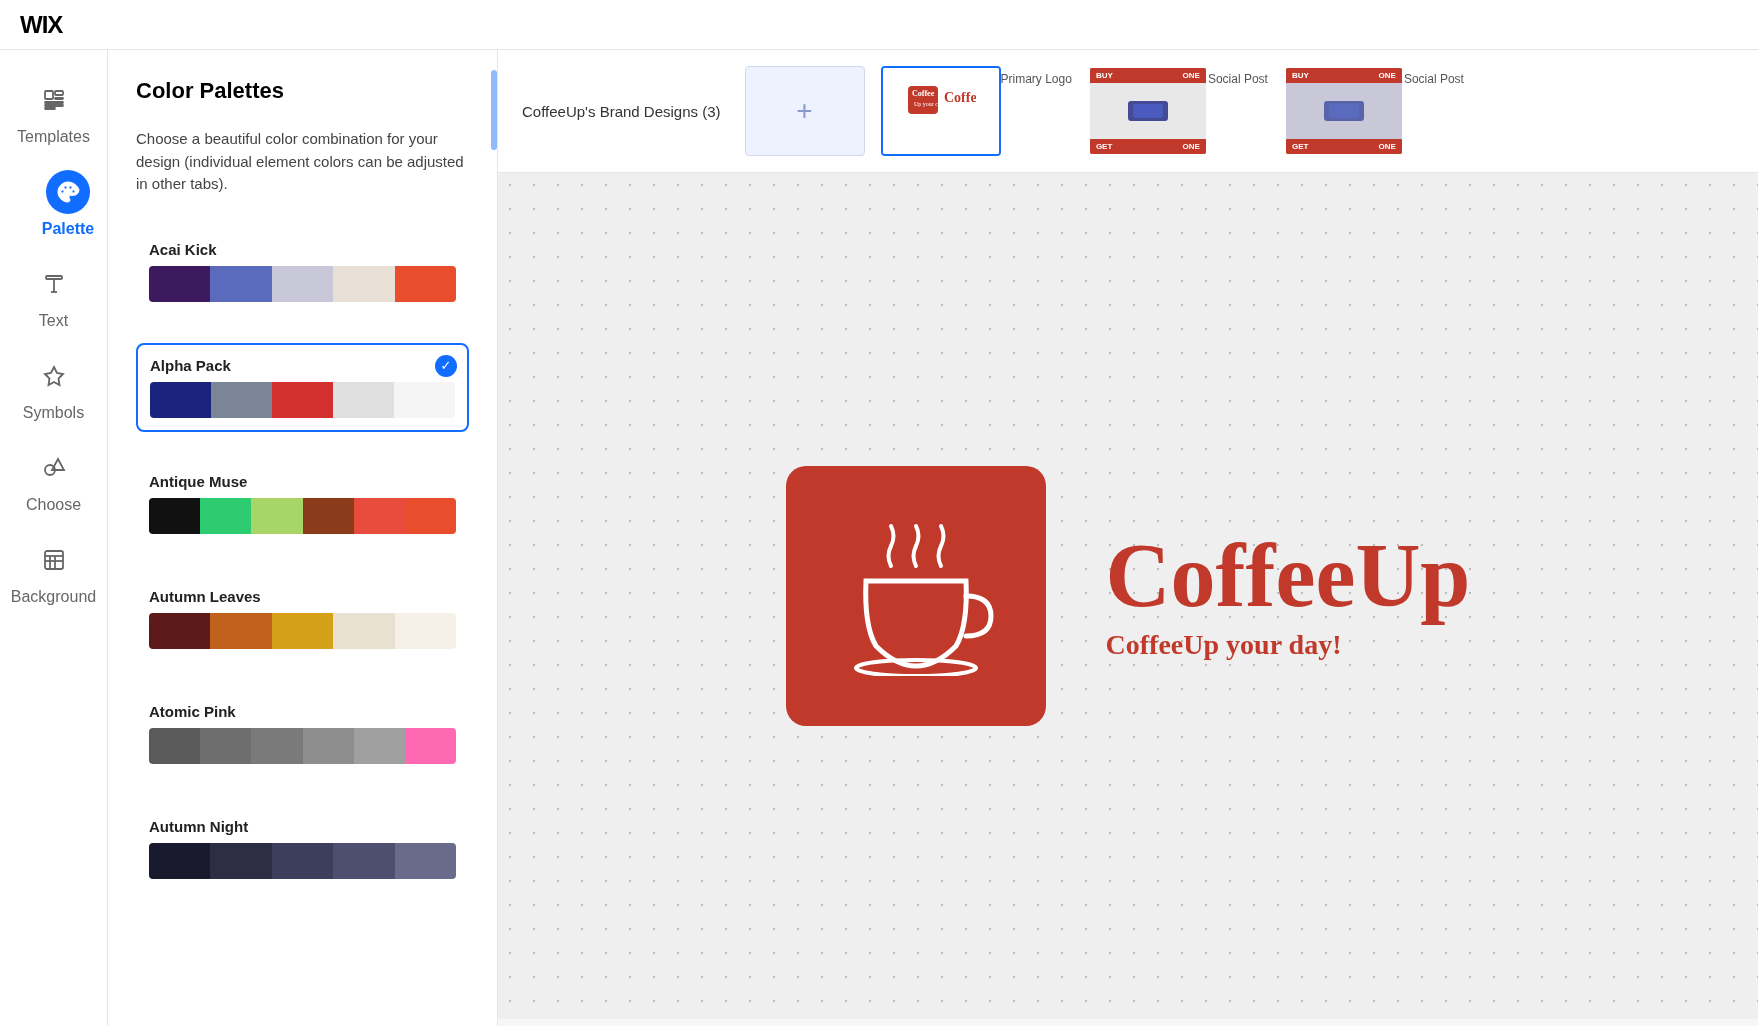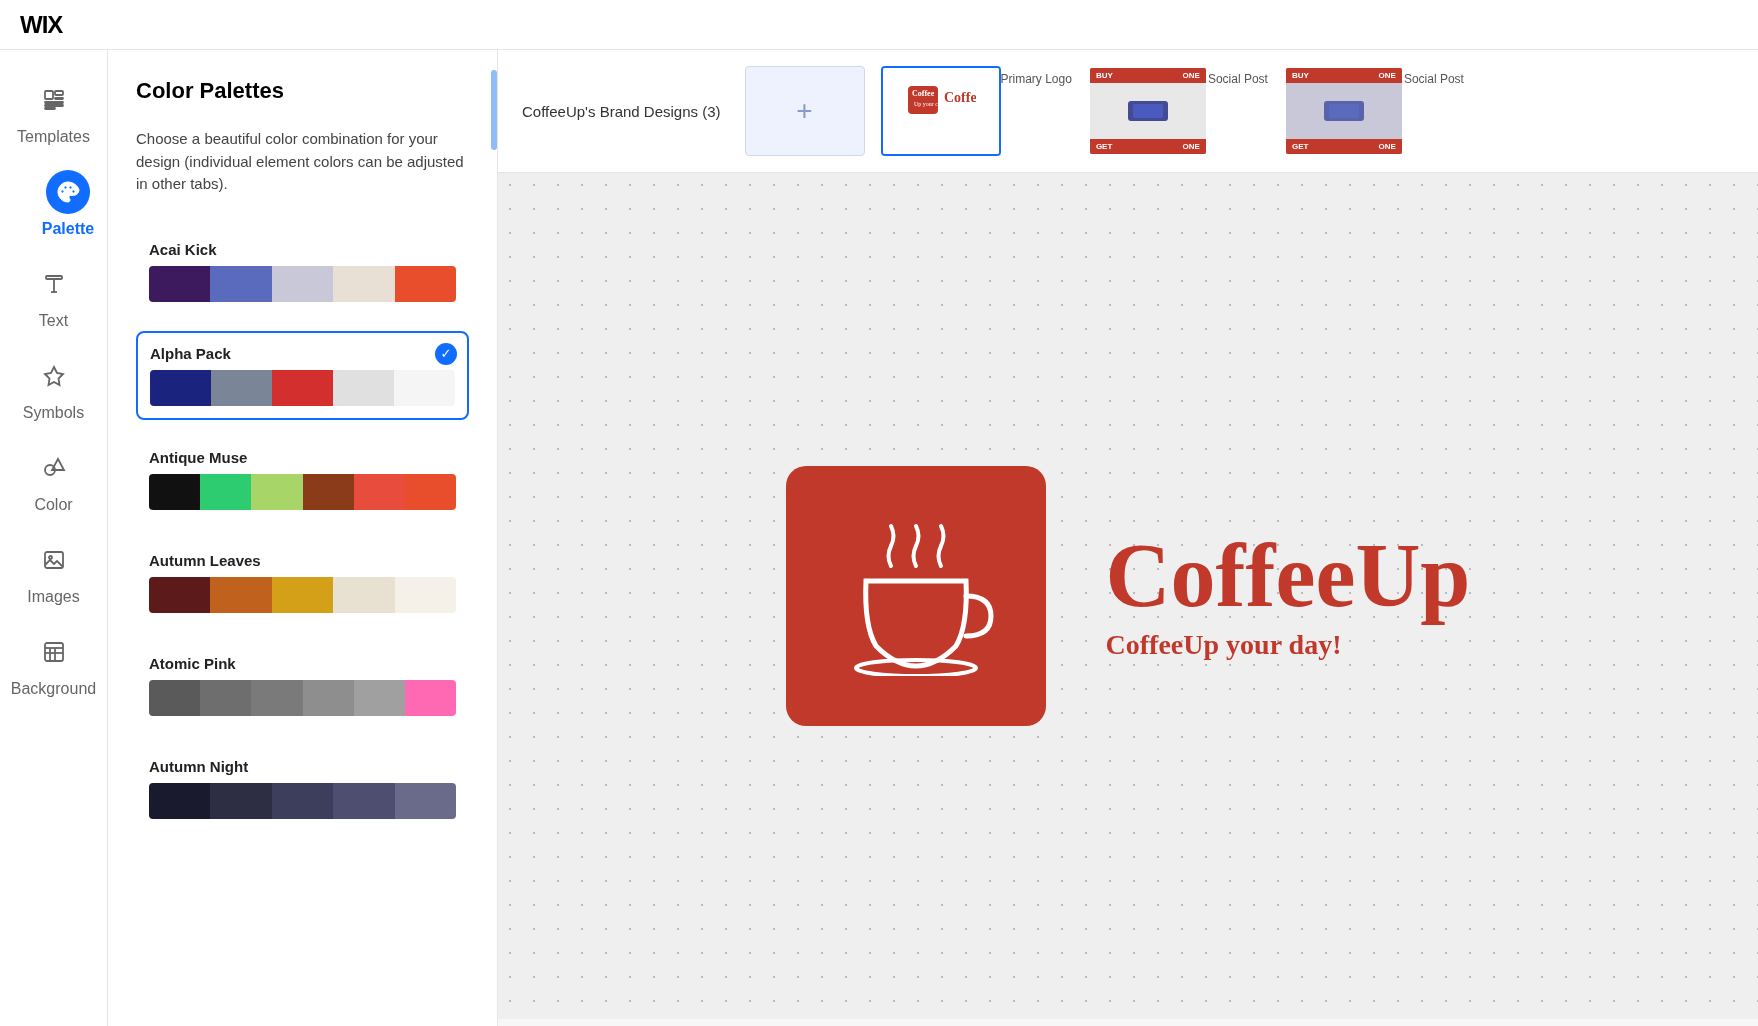--- a/index.html
+++ b/index.html
@@ -47,21 +47,21 @@
       padding: 28px 28px 16px;
     }
     .panel-header h2 { font-size: 22px; font-weight: 700; color: #000; margin-bottom: 24px; }
     .panel-header p { font-size: 15px; color: #444; line-height: 1.5; }
 
     
     .panel::-webkit-scrollbar { width: 6px; }
     .panel::-webkit-scrollbar-track { background: #f0f0f0; }
     .panel::-webkit-scrollbar-thumb { background: #a0c4ff; border-radius: 3px; }
 
-    .palette-list { padding: 16px 28px; display: flex; flex-direction: column; gap: 16px; }
+    .palette-list { padding: 16px 28px; display: flex; flex-direction: column; gap: 28px; }
 
     .palette-item { cursor: pointer; padding: 12px; border-radius: 8px; border: 1px solid transparent; }
     .palette-item.selected { border: 2px solid #116dff; position: relative; }
     .palette-item h3 { font-size: 15px; color: #222; margin-bottom: 8px; }
     .color-swatches { display: flex; border-radius: 4px; overflow: hidden; height: 36px; }
     .swatch { flex: 1; }
 
     .check-icon {
       position: absolute; top: 10px; right: 10px;
       width: 22px; height: 22px; background: #116dff; border-radius: 50%;
@@ -198,33 +198,23 @@
     <span>Symbols</span>
   </div>
 
   <div class="sidebar-item">
     <div class="icon-wrap">
       <svg viewBox="0 0 24 24" fill="none" stroke="#666" stroke-width="1.8">
         <circle cx="8" cy="14" r="5"></circle>
         <polygon points="16,3 22,14 10,14"></polygon>
       </svg>
     </div>
-    <span>Color</span>
-  </div>
-
-  <div class="sidebar-item">
-    <div class="icon-wrap">
-      <svg viewBox="0 0 24 24" fill="none" stroke="#666" stroke-width="1.8">
-        <rect x="3" y="4" width="18" height="16" rx="2"></rect>
-        <circle cx="8.5" cy="9.5" r="1.5"></circle>
-        <polyline points="3,17 8,12 12,16 15,13 21,19"></polyline>
-      </svg>
-    </div>
-    <span>Images</span>
-  </div>
+    <span>Choose</span>
+  </div>
+
 
   <div class="sidebar-item">
     <div class="icon-wrap">
       <svg viewBox="0 0 24 24" fill="none" stroke="#666" stroke-width="1.8">
         <rect x="3" y="3" width="18" height="18" rx="2"></rect>
         <line x1="3" y1="8" x2="21" y2="8"></line>
         <line x1="3" y1="13" x2="21" y2="13"></line>
         <line x1="8" y1="8" x2="8" y2="21"></line>
         <line x1="13" y1="8" x2="13" y2="21"></line>
       </svg>

